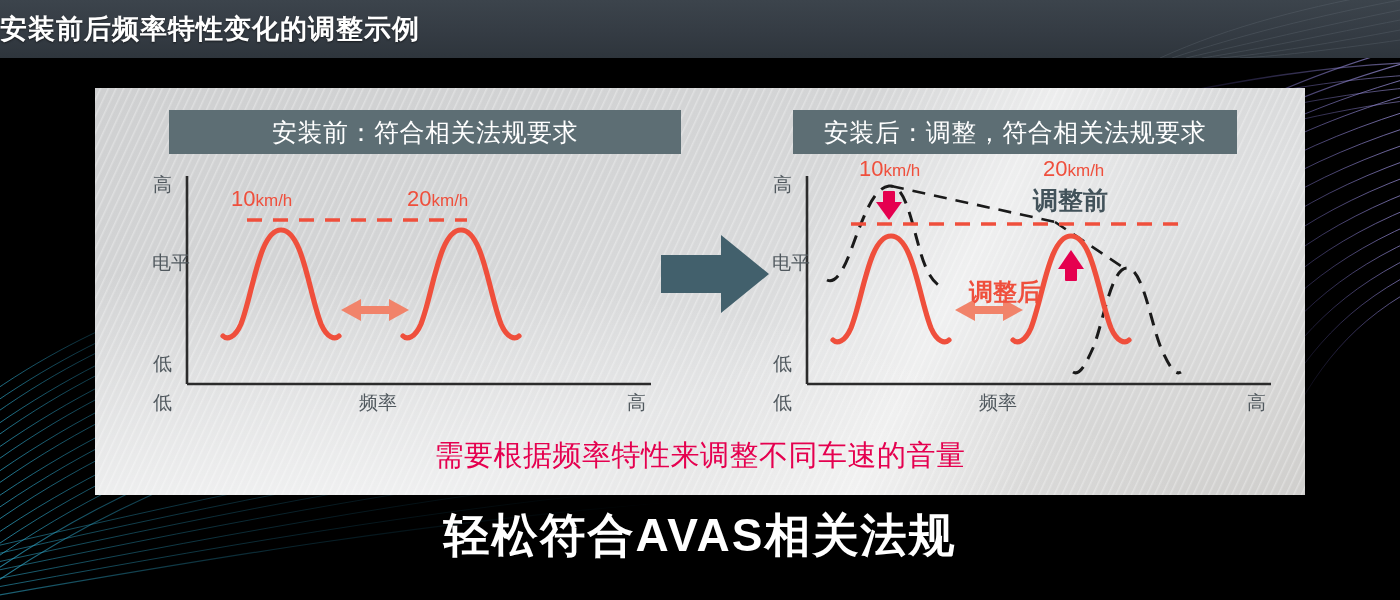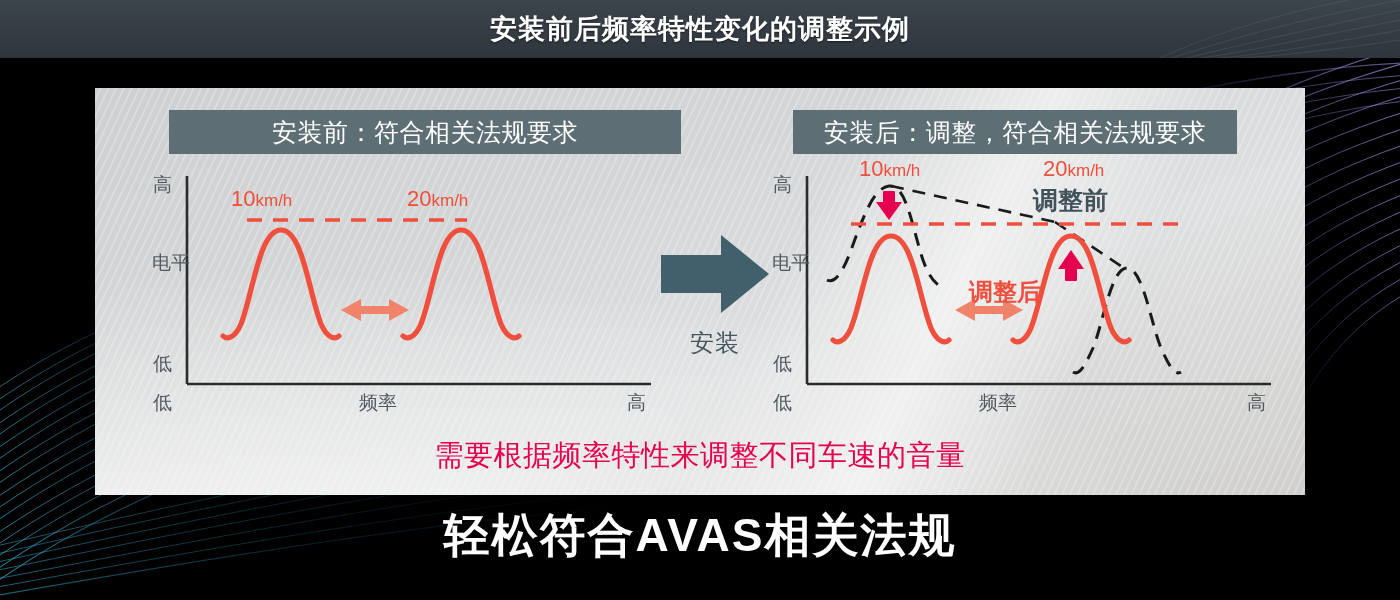--- a/index.html
+++ b/index.html
@@ -41,21 +41,21 @@
   #header-bar .hdr-lines {
     position: absolute; right: 0; top: 0; width: 420px; height: 58px;
     opacity: .5;
   }
   #page-title {
     position: absolute;
     left: 0; top: 0;
     width: 1400px;
     height: 58px;
     line-height: 58px;
-    text-align: center;
+    text-align: left;
     color: #ffffff;
     font-size: 27px;
     font-weight: bold;
     letter-spacing: 1px;
     text-shadow: 0 1px 2px rgba(0,0,0,.55);
   }
 
   
   #panel {
     position: absolute;
@@ -311,21 +311,20 @@
           <polygon points="206,152 226,141 226,163"></polygon>
           <polygon points="274,152 254,141 254,163"></polygon>
         </g>
       </svg>
     </div>
 
     <div id="install-block">
       <svg id="install-arrow" viewBox="0 0 112 82" xmlns="http://www.w3.org/2000/svg" aria-hidden="true">
         <polygon points="2,22 62,22 62,2 110,41 62,80 62,60 2,60" fill="#42606c"></polygon>
       </svg>
-      <div id="install-label">安装</div>
     </div>
 
     <div class="chart" id="chart-right">
 
       <span class="ax-label lbl-y-high">高</span>
       <span class="ax-label vertical lbl-y-mid">电平</span>
       <span class="ax-label lbl-y-low">低</span>
       <span class="ax-label lbl-x-low">低</span>
       <span class="ax-label lbl-x-mid">频率</span>
       <span class="ax-label lbl-x-high">高</span>

